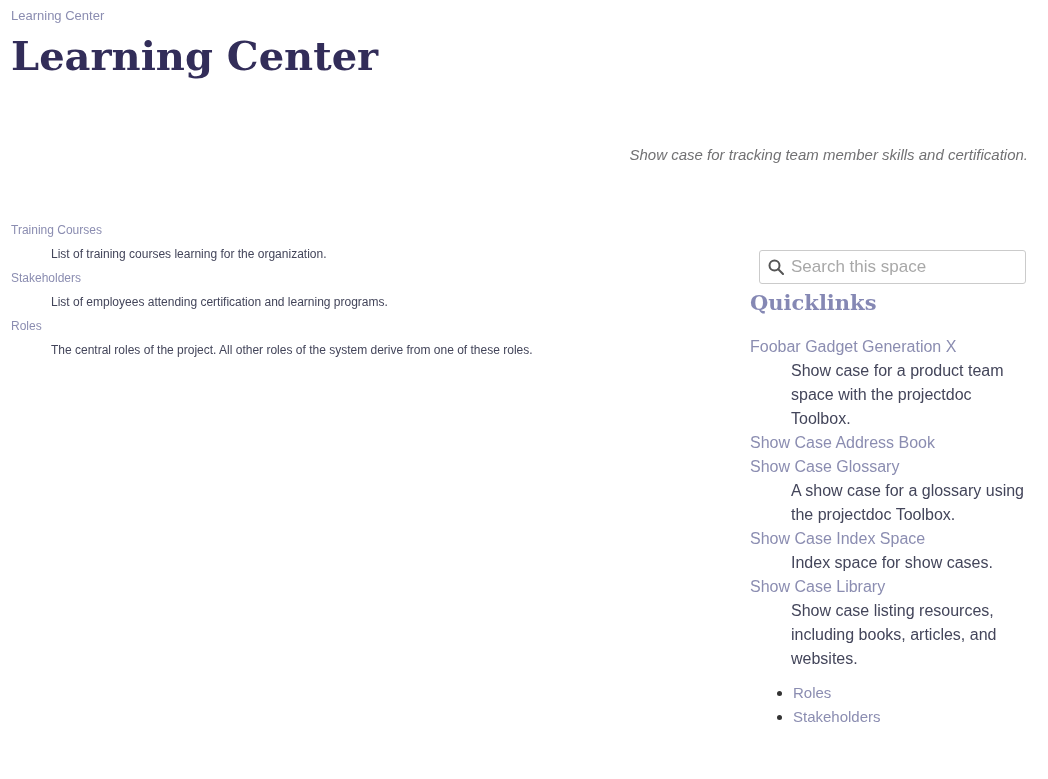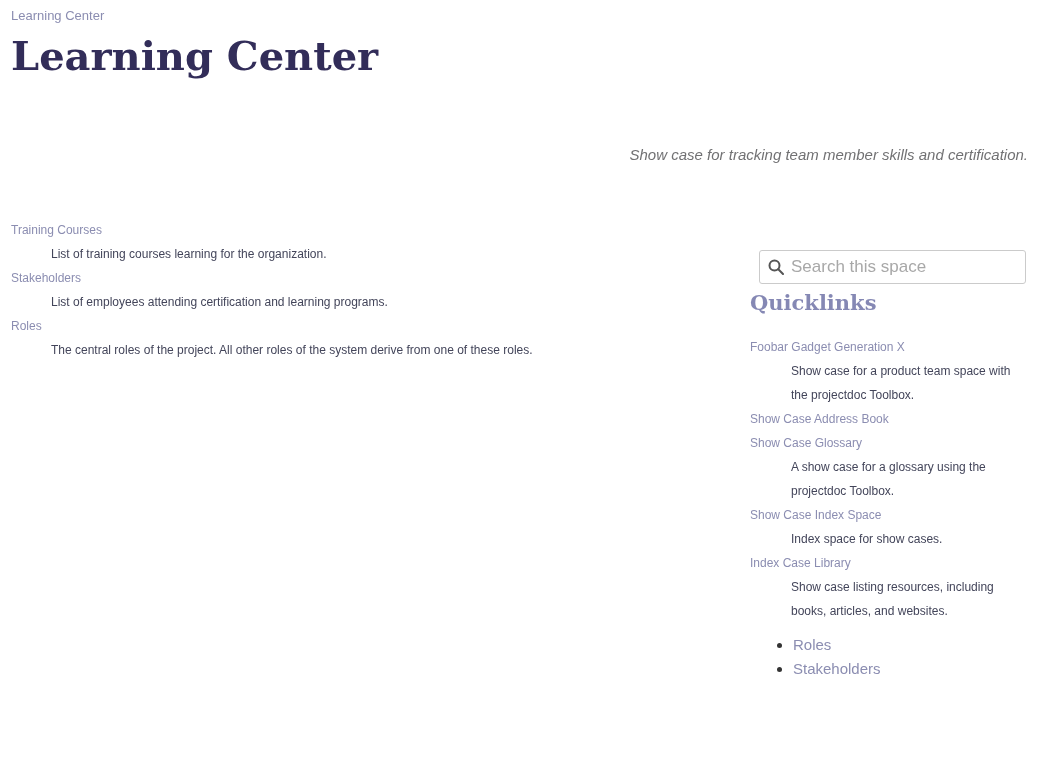--- a/index.html
+++ b/index.html
@@ -51,21 +51,21 @@
     outline:none;background:#fff;
   }
   .search-box input::placeholder{color:var(--c-search-placeholder);opacity:1;}
   .search-icon{position:absolute;left:9px;top:9px;width:16px;height:16px;pointer-events:none;}
   h2.quicklinks-title{
     margin:16px 0 0 0;
     font-family:"DejaVu Serif","Liberation Serif",serif;
     font-weight:700;font-size:21px;line-height:34px;
     color:var(--c-quicklinks);
   }
-  .side-list{margin-top:15px;font-size:12px;line-height:24px;}
+  .side-list{margin-top:15px;font-size:16px;line-height:24px;}
   .side-list .doc-desc{margin-left:41px;}
   .bullet-list{margin:10px 0 0 0;padding:0 0 0 43px;font-size:15px;line-height:24px;}
   .bullet-list li{color:#333333;}
   .bullet-list li a{color:var(--c-link);text-decoration:none;cursor:pointer;}
 </style>
 </head>
 <body>
 
 <div class="page">
 
@@ -111,21 +111,21 @@
         <div class="doc-desc">Show case for a product team space with the projectdoc Toolbox.</div>
 
         <a href="#" class="doc-link">Show Case Address Book</a>
 
         <a href="#" class="doc-link">Show Case Glossary</a>
         <div class="doc-desc">A show case for a glossary using the projectdoc Toolbox.</div>
 
         <a href="#" class="doc-link">Show Case Index Space</a>
         <div class="doc-desc">Index space for show cases.</div>
 
-        <a href="#" class="doc-link">Index Case Library</a>
+        <a href="#" class="doc-link">Show Case Library</a>
         <div class="doc-desc">Show case listing resources, including books, articles, and websites.</div>
       </div>
 
       <ul class="bullet-list">
         <li>
           <a href="#">Roles</a>
         </li>
         <li>
           <a href="#">Stakeholders</a>
         </li>

